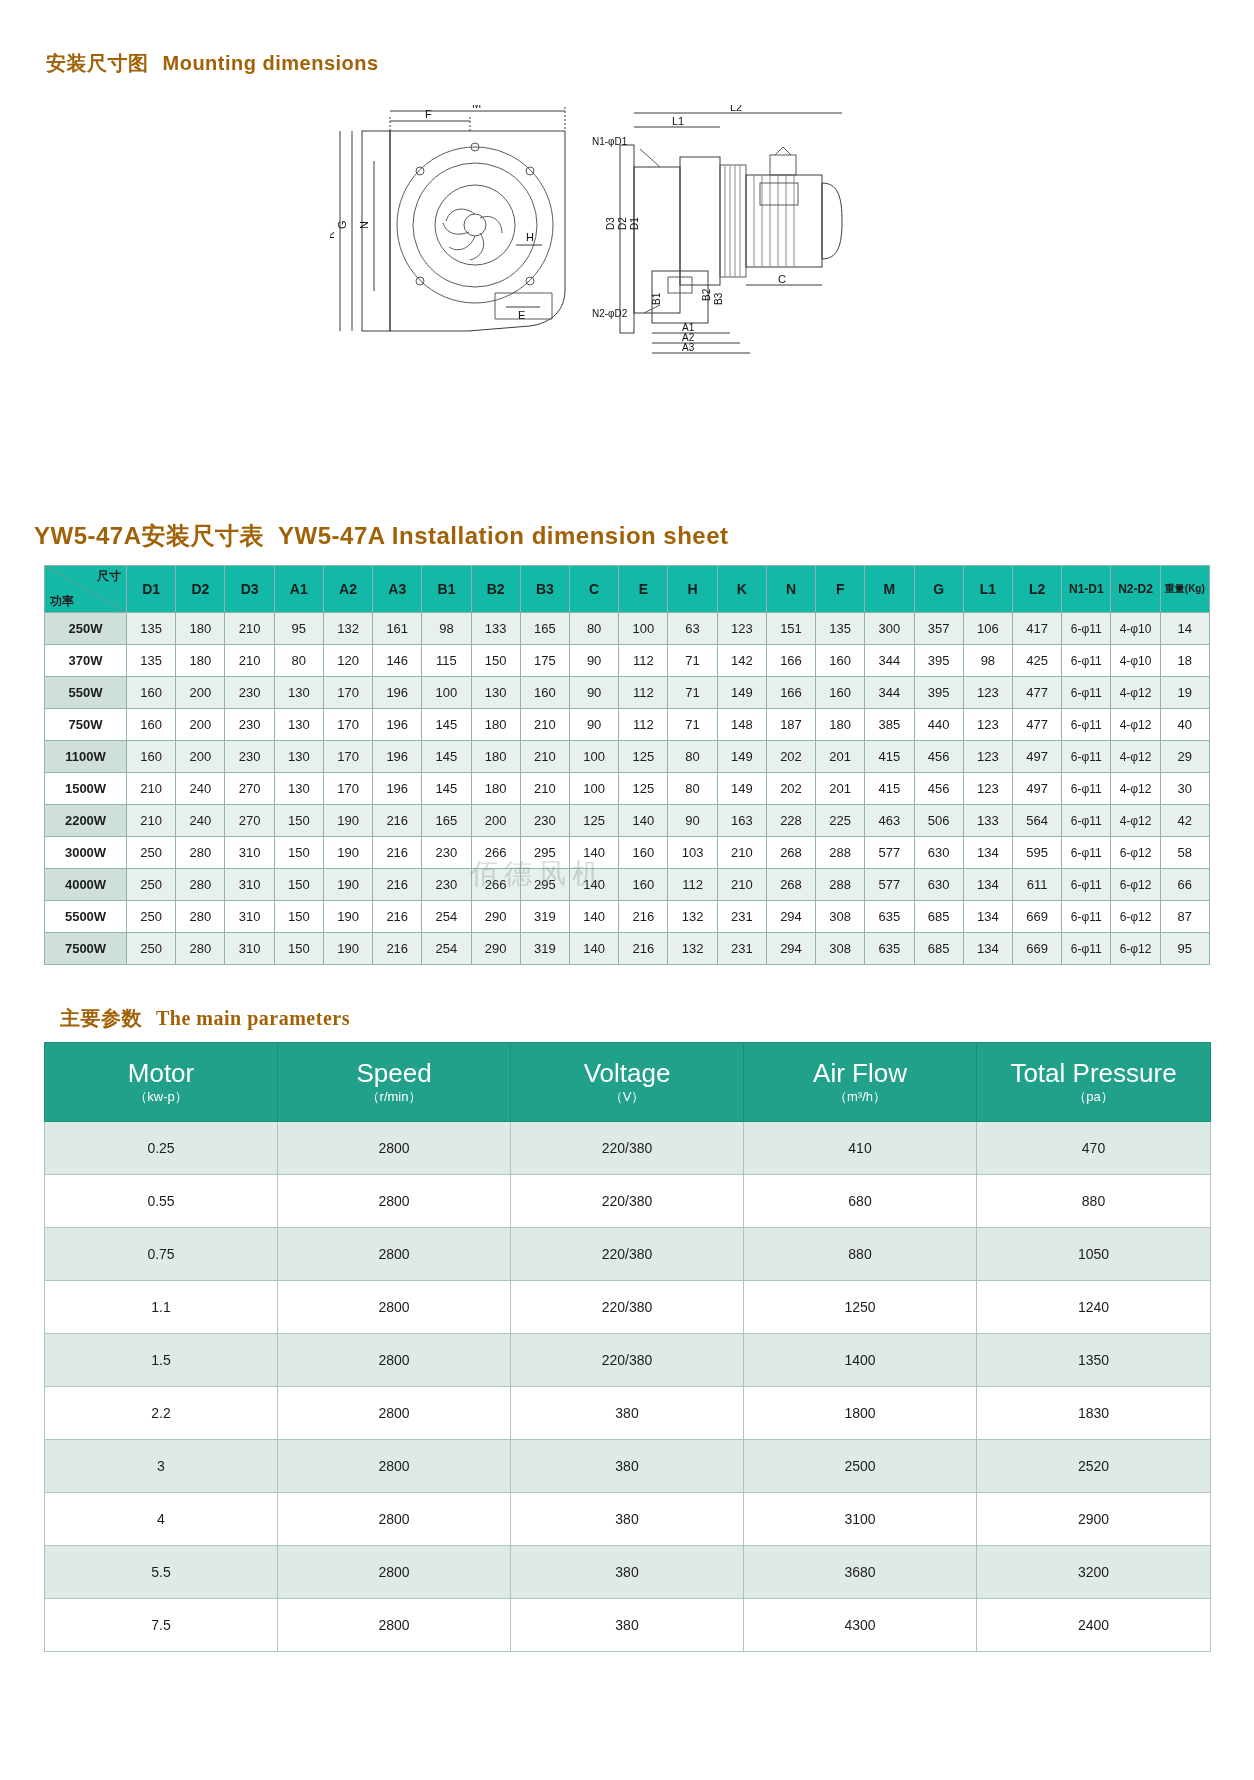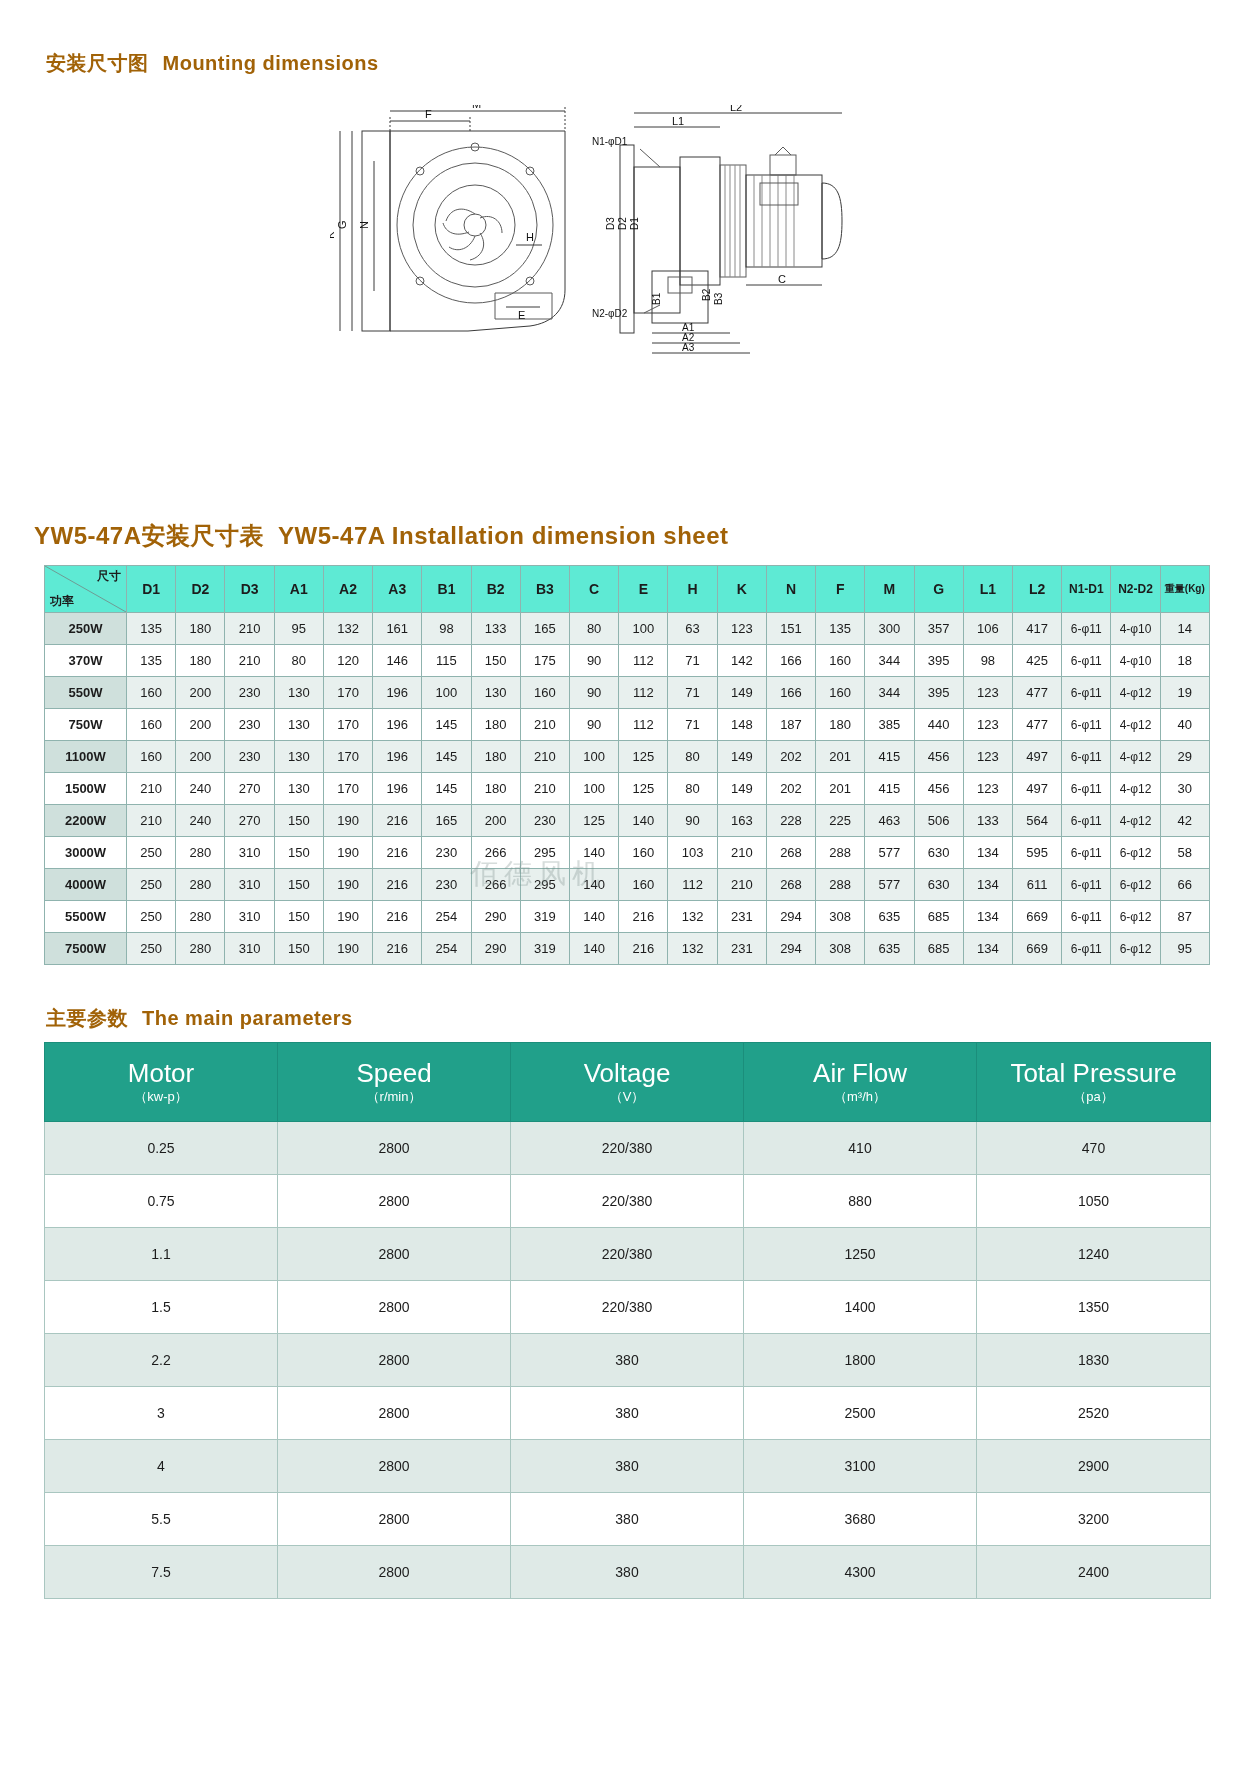--- a/index.html
+++ b/index.html
@@ -29,21 +29,21 @@
     color: #a16207;
     letter-spacing: 0.5px;
     white-space: nowrap;
   }
   .section-title .en {
     font-weight: bold;
     padding-left: 14px;
   }
   #title-mounting { left: 46px; top: 50px; }
   #title-dimsheet { left: 34px; top: 520px; font-size: 24px; }
-  #title-params   { left: 46px; top: 1005px; }
+  #title-params   { left: 60px; top: 1005px; font-family: Liberation Serif, serif; }
 
   
   .drawing {
     position: absolute;
     left: 330px;
     top: 105px;
     width: 600px;
     height: 320px;
   }
   .drawing svg { display: block; }
@@ -62,21 +62,21 @@
   }
   table.dim th, table.dim td {
     border: 1px solid #8fb3ae;
     text-align: center;
     font-size: 13px;
     height: 31px;
     padding: 0;
     color: #1c1c1c;
   }
   table.dim thead th {
-    background: #5eead4;
+    background: #14b8a6;
     font-weight: bold;
     height: 46px;
     font-size: 14px;
   }
   table.dim tbody tr:nth-child(odd) td { background: #e8f0ee; }
   table.dim tbody tr:nth-child(even) td { background: #ffffff; }
   table.dim td.rowhead, table.dim tbody tr:nth-child(odd) td.rowhead {
     background: #cfe0dc;
     font-weight: bold;
     font-size: 13px;
@@ -633,20 +633,27 @@
       </thead>
       <tbody>
         <tr>
           <td>0.25</td>
           <td>2800</td>
           <td>220/380</td>
           <td>410</td>
           <td>470</td>
         </tr>
         <tr>
+          <td>0.55</td>
+          <td>2800</td>
+          <td>220/380</td>
+          <td>680</td>
+          <td>880</td>
+        </tr>
+        <tr>
           <td>0.75</td>
           <td>2800</td>
           <td>220/380</td>
           <td>880</td>
           <td>1050</td>
         </tr>
         <tr>
           <td>1.1</td>
           <td>2800</td>
           <td>220/380</td>

